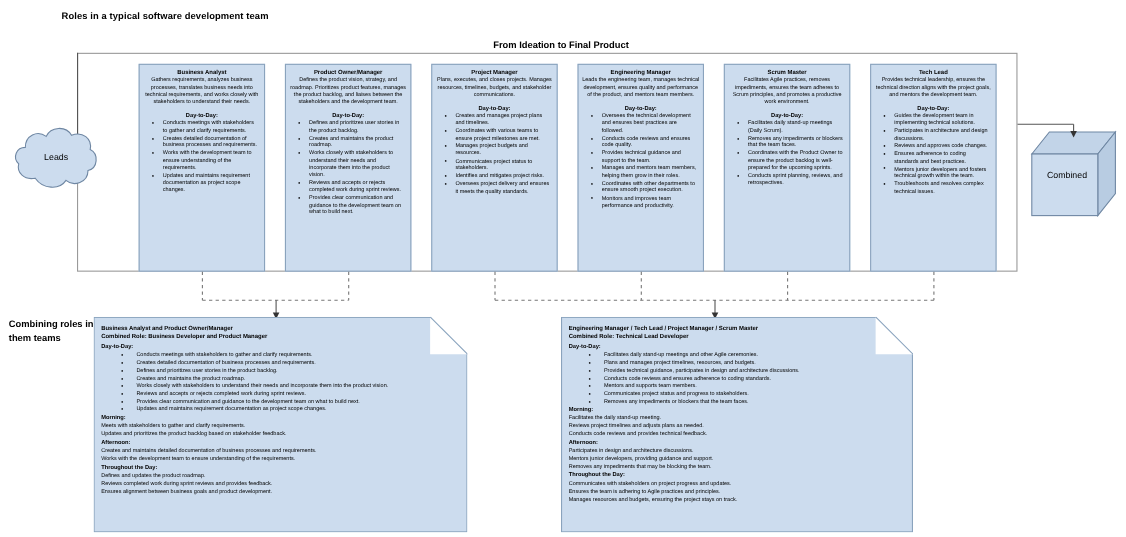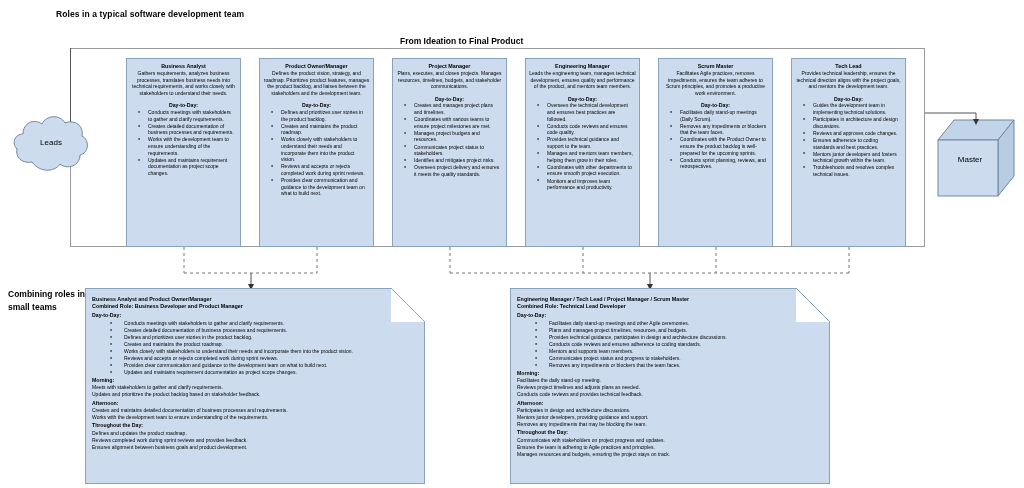--- a/index.html
+++ b/index.html
@@ -22,21 +22,21 @@
     font-size: 8.5px;
     font-weight: bold;
     letter-spacing: 0.1px;
     padding-left: 48px;
   }
   .flow-title {
     position: absolute;
     left: 400px;
     top: 36px;
     width: 220px;
-    text-align: left;
+    text-align: center;
     font-size: 8.5px;
     font-weight: bold;
   }
   .section-label {
     position: absolute;
     left: 8px;
     top: 288px;
     width: 80px;
     font-size: 8.5px;
     font-weight: bold;
@@ -237,40 +237,40 @@
     position: absolute;
     pointer-events: none;
   }
   .conn svg { display: block; overflow: visible; }
 </style>
 </head>
 <body>
 
 <div class="page-title">Roles in a typical software development team</div>
 <div class="flow-title">From Ideation to Final Product</div>
-<div class="section-label">Combining roles in small teams</div>
+<div class="section-label">Combining roles in them teams</div>
 
 <div class="roles-container"></div>
 <div class="cloud-connector"></div>
 
 <div class="idea-cloud">
   <svg width="78" height="72" viewBox="0 0 78 72">
     <path d="M20 52 C10 54 3 47 5 39 C-1 33 3 24 11 24 C11 13 22 8 30 14 C34 5 48 4 53 13 C63 9 72 16 70 26 C78 30 77 43 68 45 C68 56 55 60 48 54 C42 63 27 62 20 52 Z" fill="#ccdcee" stroke="#6f87a3" stroke-width="1"></path>
   </svg>
 </div>
 <div class="idea-label">Leads</div>
 
 <div class="product-cube">
   <svg width="80" height="84" viewBox="0 0 80 84">
     <polygon points="2,22 18,2 78,2 62,22" fill="#c2d4e8" stroke="#6f87a3" stroke-width="1"></polygon>
     <polygon points="62,22 78,2 78,58 62,78" fill="#b8cce2" stroke="#6f87a3" stroke-width="1"></polygon>
     <rect x="2" y="22" width="60" height="56" fill="#ccdcee" stroke="#6f87a3" stroke-width="1"></rect>
   </svg>
 </div>
-<div class="product-label">Master</div>
+<div class="product-label">Combined</div>
 
 <div class="conn" style="left:925px; top:110px;">
   <svg width="60" height="16">
     <line x1="0" y1="3" x2="51" y2="3" stroke="#555" stroke-width="1"></line>
     <line x1="51" y1="3" x2="51" y2="11" stroke="#555" stroke-width="1"></line>
     <polygon points="48,9 54,9 51,15" fill="#333"></polygon>
   </svg>
 </div>
 
 <div class="role-card" style="left:126px;">

